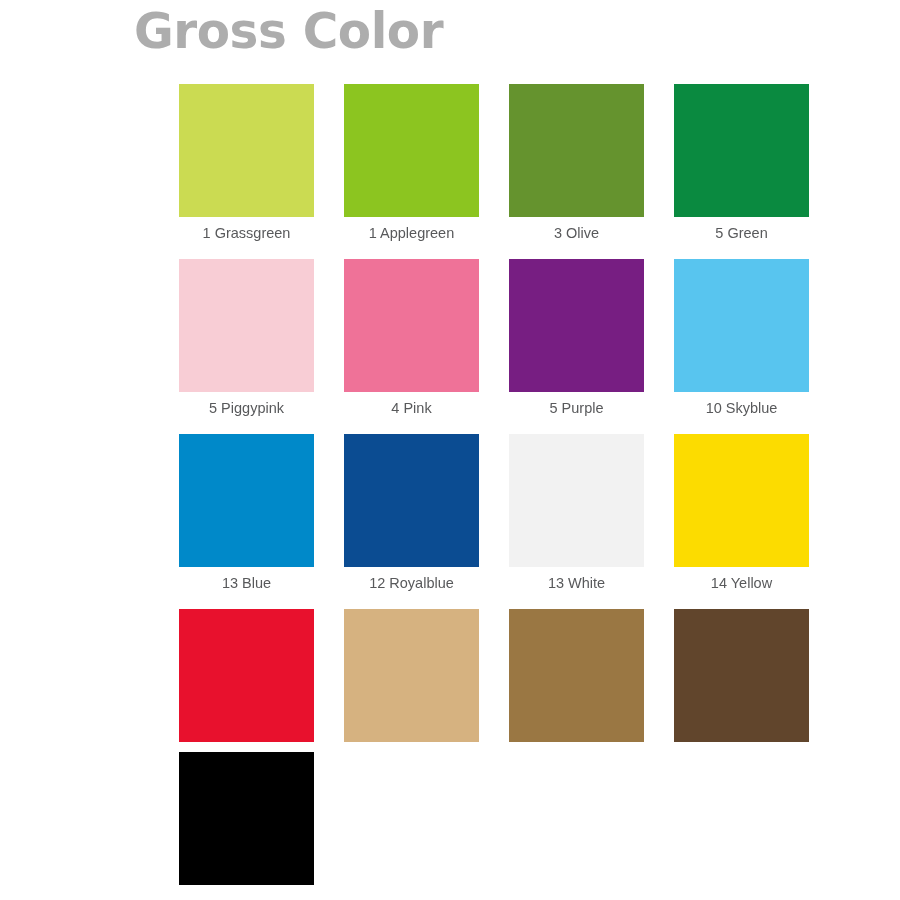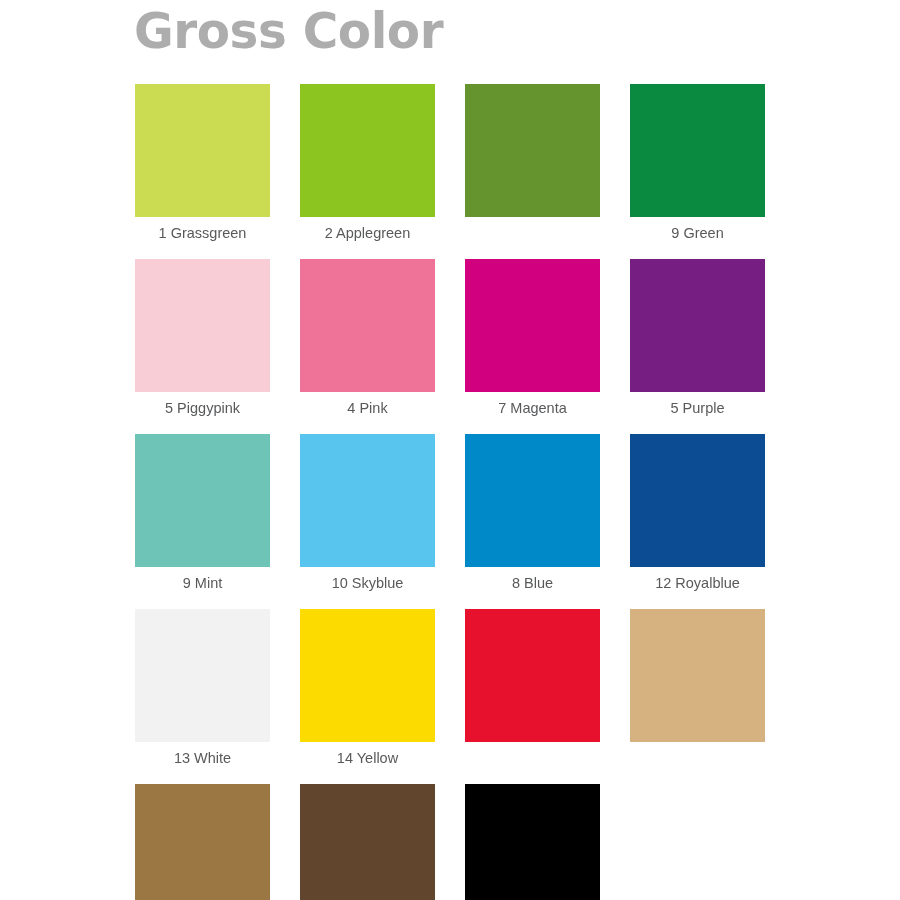--- a/index.html
+++ b/index.html
@@ -42,20 +42,21 @@
     display: grid;
     grid-template-columns: repeat(4, 135px);
     grid-column-gap: 30px;
     grid-row-gap: 10px;
   }
   .swatch-cell {
     width: 135px;
     display: flex;
     flex-direction: column;
     align-items: center;
+    margin-left: 44px;
   }
   .swatch-chip {
     width: 135px;
     height: 133px;
     display: block;
   }
   .swatch-label {
     display: block;
     width: 100%;
     text-align: center;
@@ -74,56 +75,49 @@
 
   <div class="title">Gross Color</div>
 
   <div class="swatch-grid" id="swatch-grid">
       <div class="swatch-cell">
         <div class="swatch-chip" style="background-color: rgb(203, 219, 82);"></div>
         <span class="swatch-label">1 Grassgreen</span>
       </div>
       <div class="swatch-cell">
         <div class="swatch-chip" style="background-color: rgb(140, 197, 32);"></div>
-        <span class="swatch-label">2 Applegreen</span>
+        <span class="swatch-label">1 Applegreen</span>
       </div>
       <div class="swatch-cell">
         <div class="swatch-chip" style="background-color: rgb(101, 147, 46);"></div>
+        <span class="swatch-label">3 Olive</span>
       </div>
       <div class="swatch-cell">
         <div class="swatch-chip" style="background-color: rgb(10, 138, 64);"></div>
-        <span class="swatch-label">9 Green</span>
+        <span class="swatch-label">5 Green</span>
       </div>
       <div class="swatch-cell">
         <div class="swatch-chip" style="background-color: rgb(248, 205, 213);"></div>
         <span class="swatch-label">5 Piggypink</span>
       </div>
       <div class="swatch-cell">
         <div class="swatch-chip" style="background-color: rgb(239, 114, 152);"></div>
         <span class="swatch-label">4 Pink</span>
       </div>
       <div class="swatch-cell">
-        <div class="swatch-chip" style="background-color: rgb(209, 0, 127);"></div>
-        <span class="swatch-label">7 Magenta</span>
-      </div>
-      <div class="swatch-cell">
         <div class="swatch-chip" style="background-color: rgb(119, 30, 130);"></div>
         <span class="swatch-label">5 Purple</span>
-      </div>
-      <div class="swatch-cell">
-        <div class="swatch-chip" style="background-color: rgb(111, 196, 184);"></div>
-        <span class="swatch-label">9 Mint</span>
       </div>
       <div class="swatch-cell">
         <div class="swatch-chip" style="background-color: rgb(88, 197, 239);"></div>
         <span class="swatch-label">10 Skyblue</span>
       </div>
       <div class="swatch-cell">
         <div class="swatch-chip" style="background-color: rgb(0, 137, 201);"></div>
-        <span class="swatch-label">8 Blue</span>
+        <span class="swatch-label">13 Blue</span>
       </div>
       <div class="swatch-cell">
         <div class="swatch-chip" style="background-color: rgb(11, 76, 146);"></div>
         <span class="swatch-label">12 Royalblue</span>
       </div>
       <div class="swatch-cell">
         <div class="swatch-chip" style="background-color: rgb(242, 242, 242);"></div>
         <span class="swatch-label">13 White</span>
       </div>
       <div class="swatch-cell">

